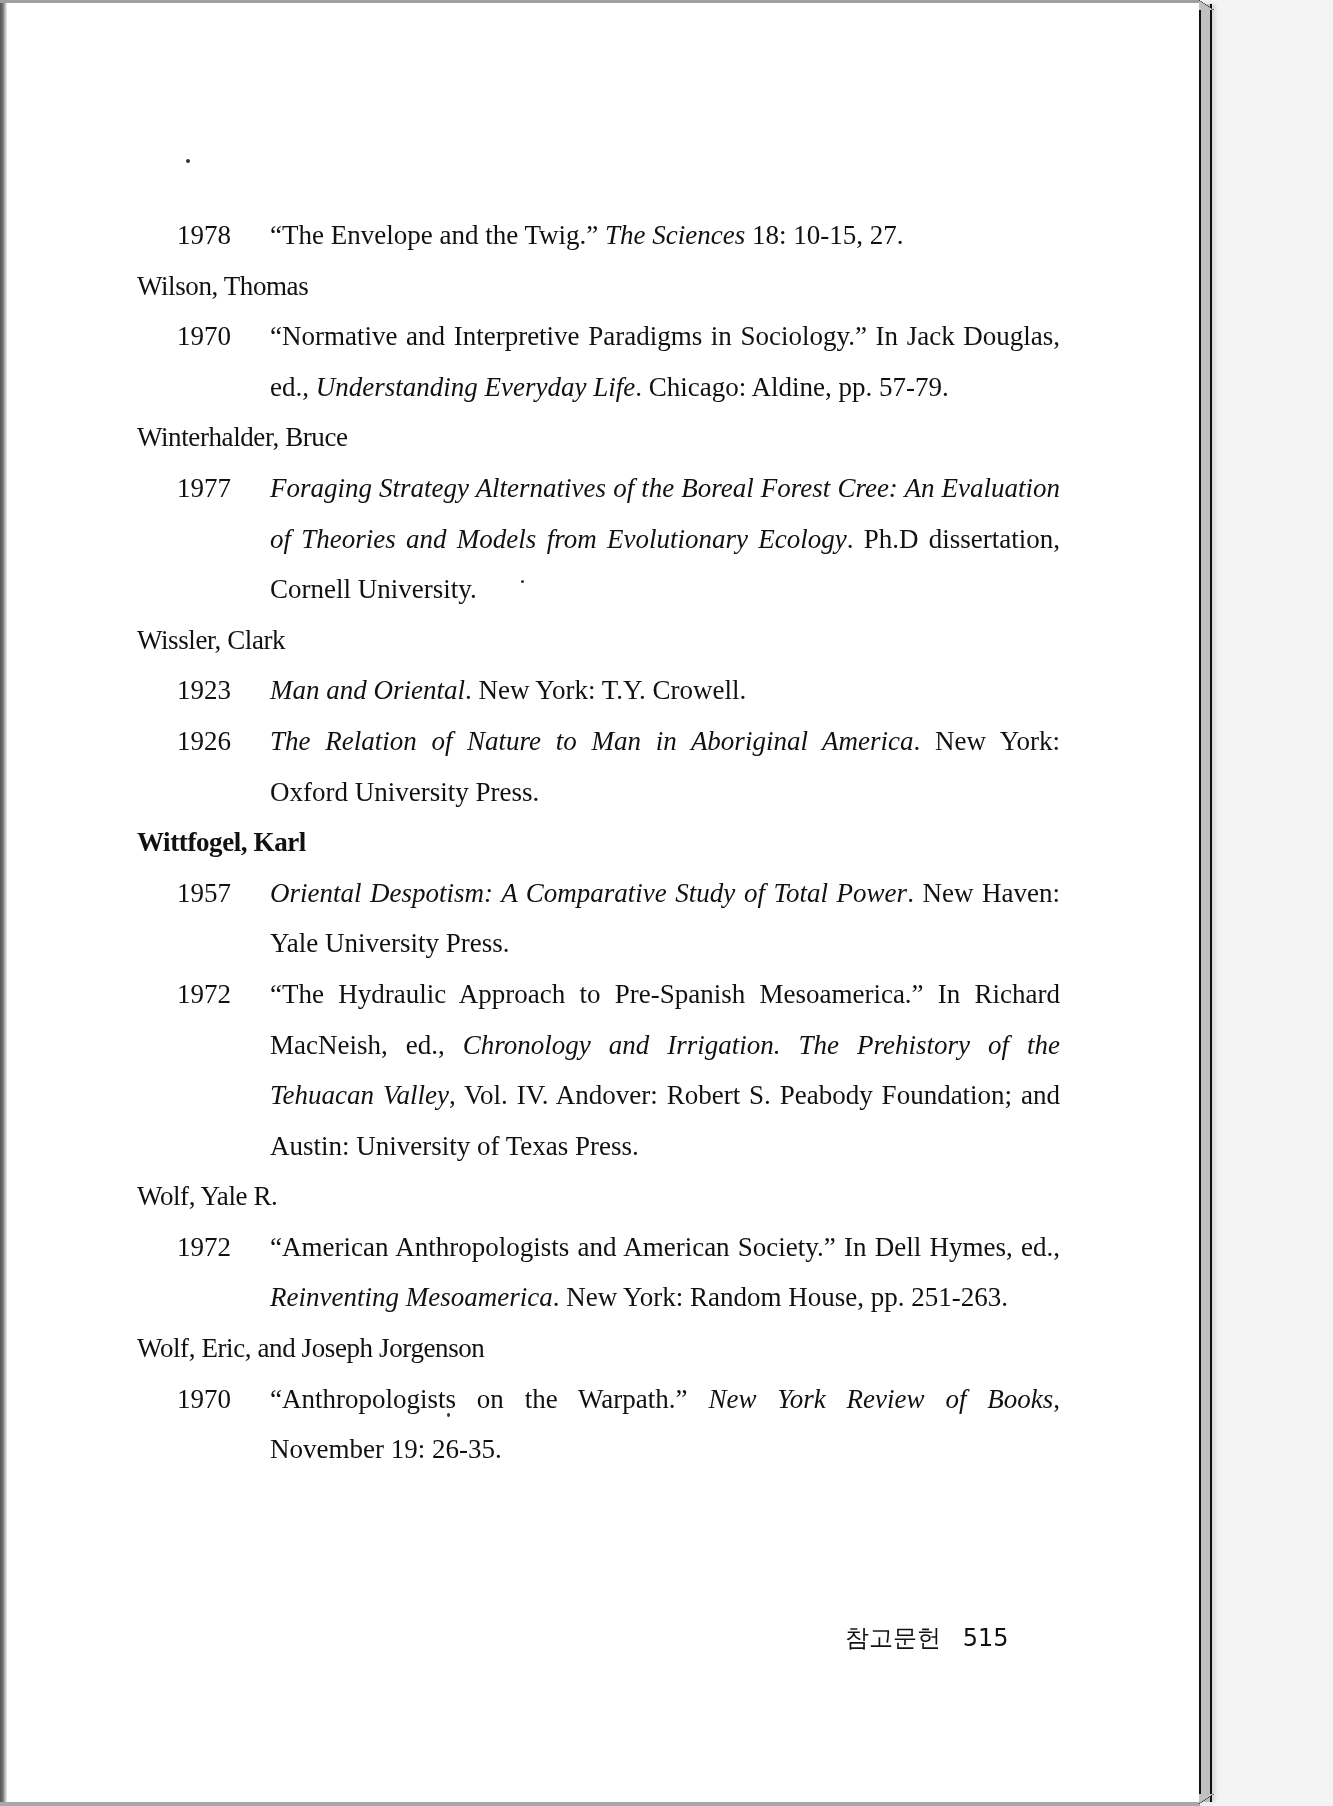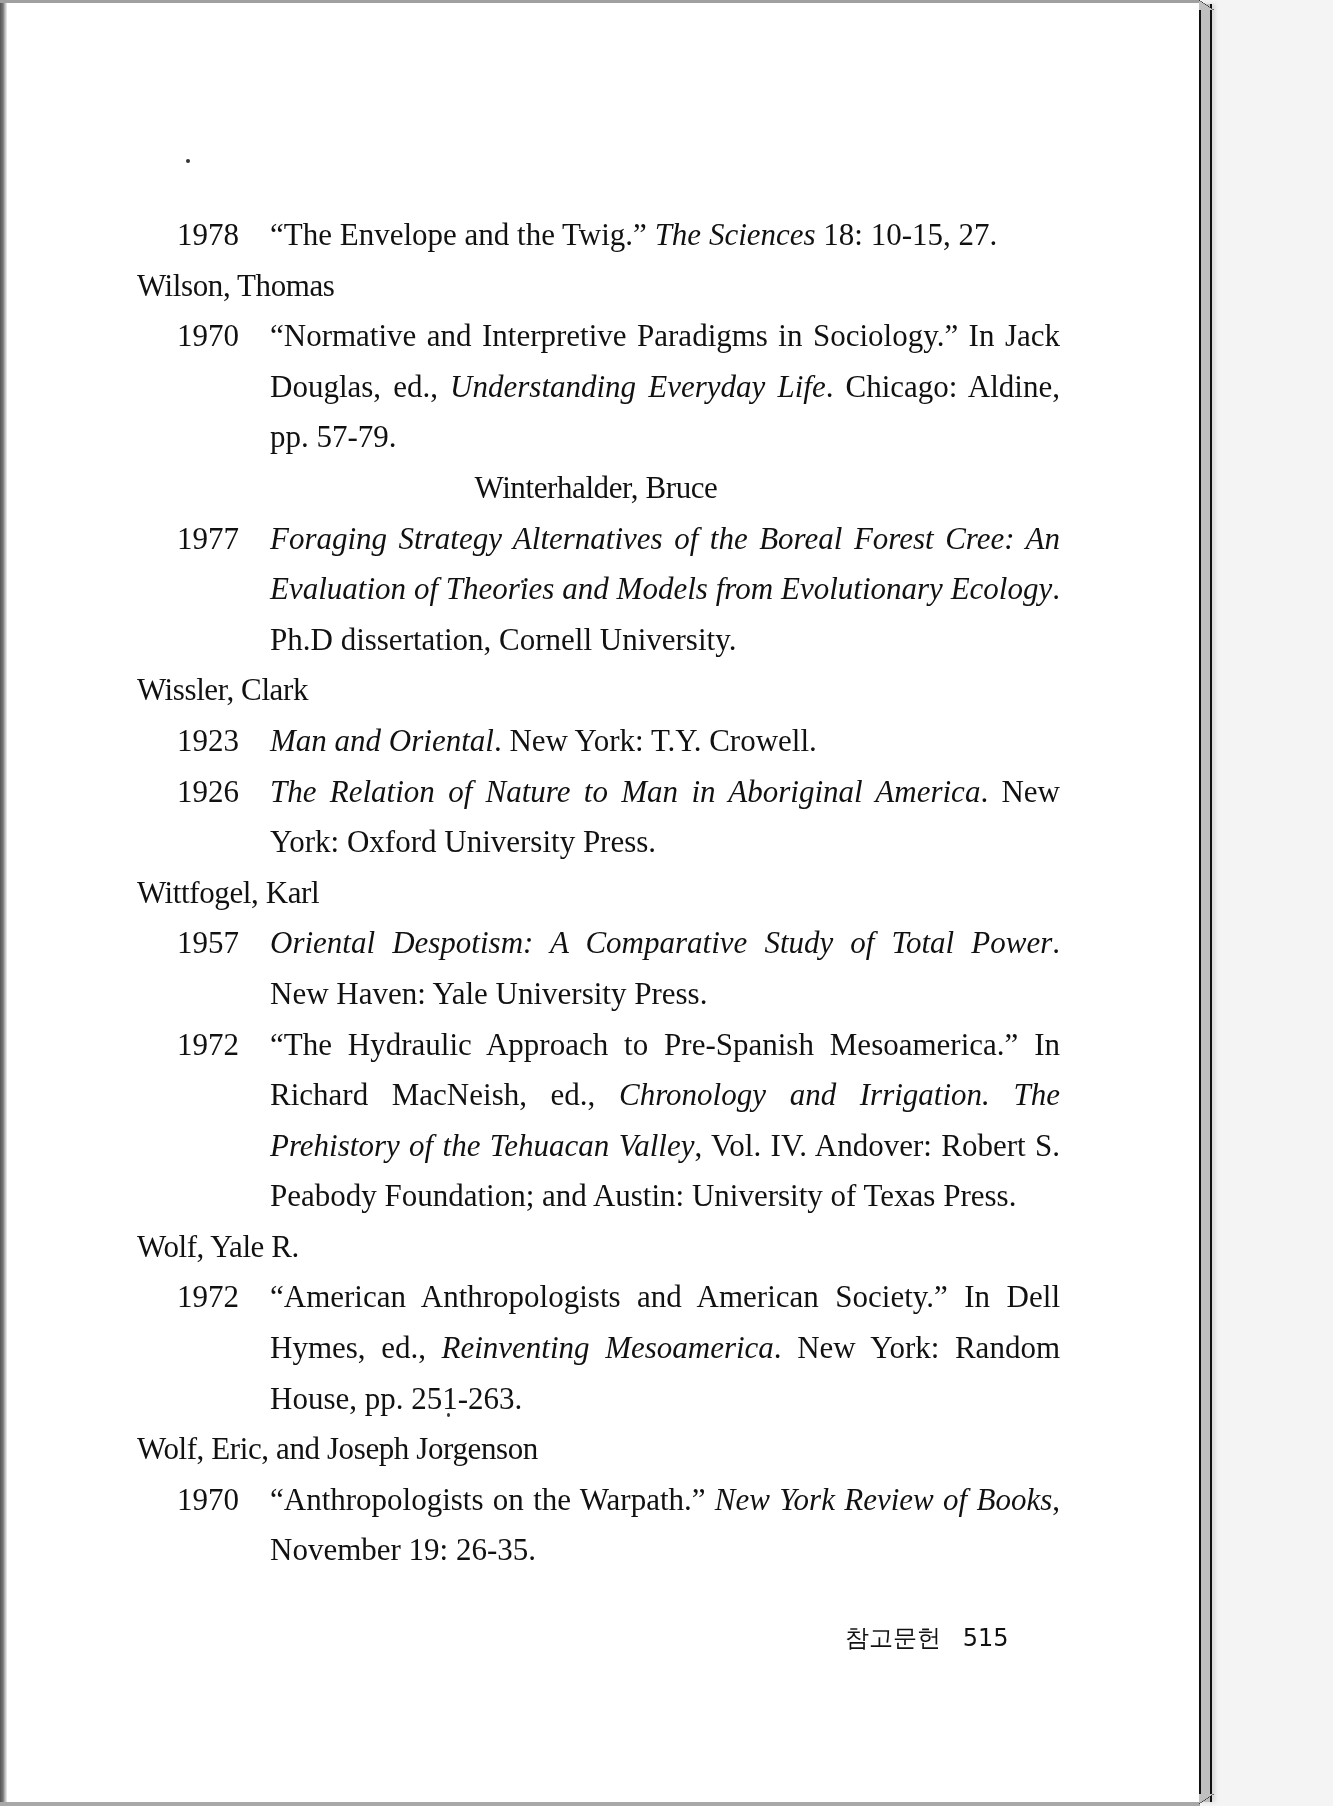--- a/index.html
+++ b/index.html
@@ -50,21 +50,21 @@
   .page-edge:after {
     content: ""; position: absolute; left: -2px; bottom: -2px;
     width: 15px; height: 10px;
     background: linear-gradient(to top left, transparent 48%, #111 50%, #c0c0c0 54%);
   }
 
   .content {
     position: absolute;
     left: 155px; top: 210px;
     width: 900px;
-    font-size: 31px;
+    font-size: 27px;
     line-height: 50.6px;
   }
   .author {
     margin: 0; padding: 0;
     white-space: nowrap;
     letter-spacing: -0.4px;
   }
   .entry {
     position: relative;
     padding-left: 115px;
@@ -118,39 +118,39 @@
       </div>
     </div>
     <div>
       <div class="author" style="margin-left: -18px;">Wilson, Thomas</div>
       <div class="entry">
         <span class="year">1970</span>
         <span class="text"><span>“Normative and Interpretive Paradigms in Sociology.” In Jack Douglas, ed., </span><i>Understanding Everyday Life</i><span>. Chicago: Aldine, pp. 57-79.</span></span>
       </div>
     </div>
     <div>
-      <div class="author" style="margin-left: -18px; text-align: center;">Winterhalder, Bruce</div>
+      <div class="author" style="margin-left: -18px;">Winterhalder, Bruce</div>
       <div class="entry">
         <span class="year">1977</span>
         <span class="text"><i>Foraging Strategy Alternatives of the Boreal Forest Cree: An Evaluation of Theories and Models from Evolutionary Ecology</i><span>. Ph.D dissertation, Cornell University.</span></span>
       </div>
     </div>
     <div>
       <div class="author" style="margin-left: -18px;">Wissler, Clark</div>
       <div class="entry">
         <span class="year">1923</span>
         <span class="text"><i>Man and Oriental</i><span>. New York: T.Y. Crowell.</span></span>
       </div>
       <div class="entry">
         <span class="year">1926</span>
         <span class="text"><i>The Relation of Nature to Man in Aboriginal America</i><span>. New York: Oxford University Press.</span></span>
       </div>
     </div>
     <div>
-      <div class="author" style="margin-left: -18px;">Wittfogel, Karl</div>
+      <div class="author" style="margin-left: -18px; font-weight: bold;">Wittfogel, Karl</div>
       <div class="entry">
         <span class="year">1957</span>
         <span class="text"><i>Oriental Despotism: A Comparative Study of Total Power</i><span>. New Haven: Yale University Press.</span></span>
       </div>
       <div class="entry">
         <span class="year">1972</span>
         <span class="text"><span>“The Hydraulic Approach to Pre-Spanish Mesoamerica.” In Richard MacNeish, ed., </span><i>Chronology and Irrigation. The Prehistory of the Tehuacan Valley</i><span>, Vol. IV. Andover: Robert S. Peabody Foundation; and Austin: University of Texas Press.</span></span>
       </div>
     </div>
     <div>

